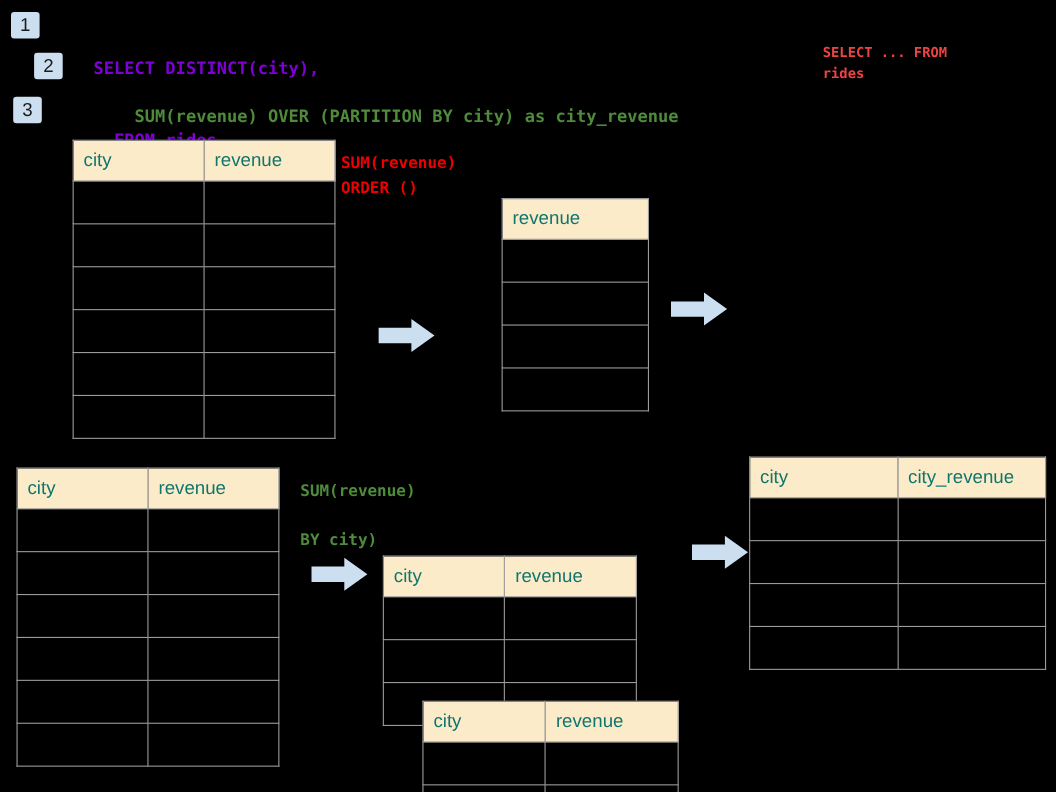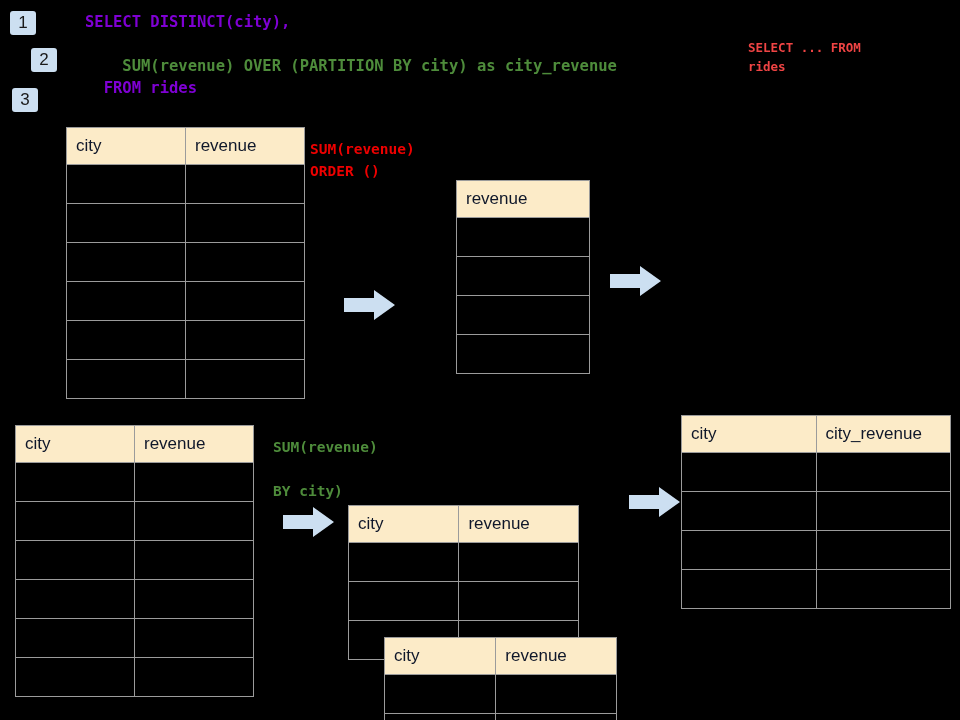--- a/index.html
+++ b/index.html
@@ -32,20 +32,21 @@
 
   
   .code {
     position: absolute;
     font-family: "DejaVu Sans Mono", monospace;
     font-size: 15.5px;
     font-weight: bold;
     white-space: pre;
     letter-spacing: 0px;
     line-height: 22px;
+    margin-top: 40px;
   }
   .c-purple { color: #7F00D4; }
   .c-red    { color: #EE0000; }
   .c-green  { color: #4E8C3B; }
 
   .side-note {
     position: absolute;
     font-family: "DejaVu Sans Mono", monospace;
     font-size: 12.5px;
     font-weight: bold;
@@ -76,21 +77,21 @@
   .tbl td, .tbl th {
     border: 1px solid #9b9b9b;
     padding: 0;
     margin: 0;
     font-weight: normal;
     text-align: left;
     vertical-align: middle;
   }
   .tbl th {
     background: #FCEBC8;
-    color: #0f172a;
+    color: #0f766e;
     font-size: 17px;
     padding: 0 0 0 9px;
     height: 36px;
   }
   .tbl td {
     background: #000000;
     height: 38px;
   }
 
   

